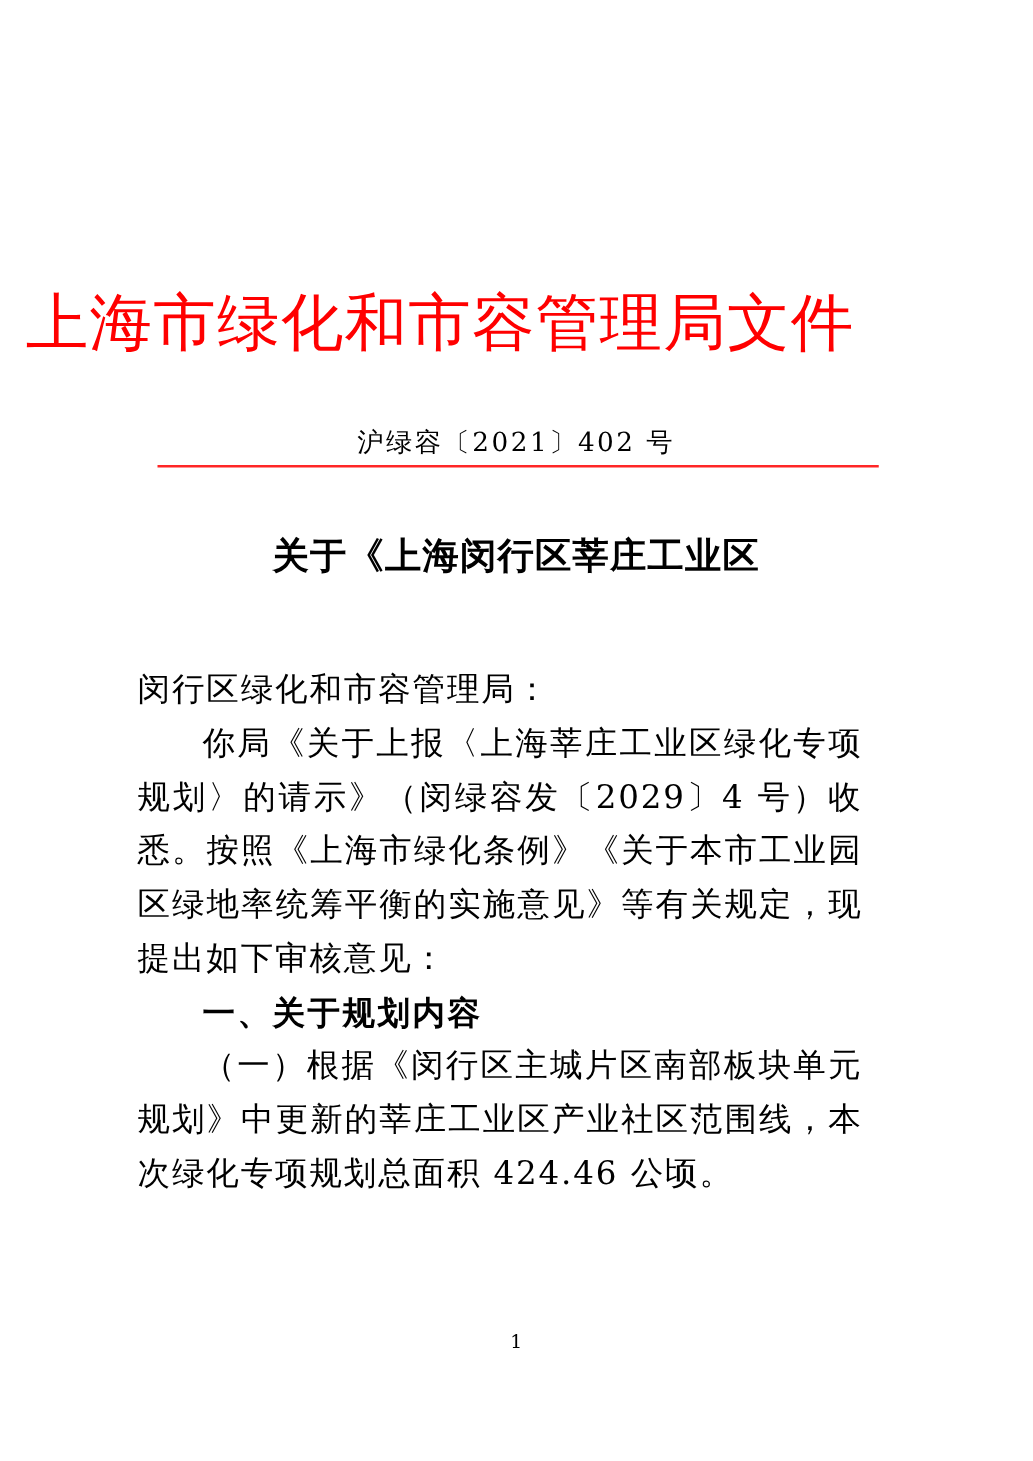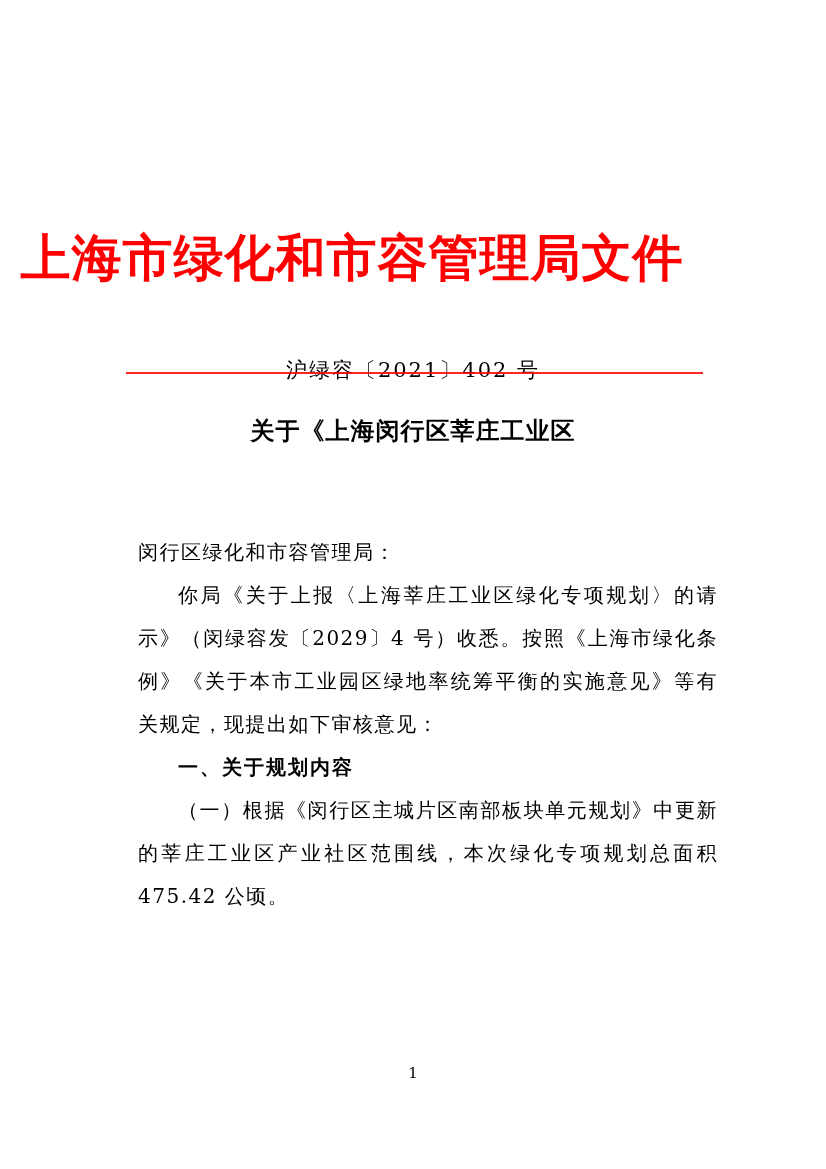--- a/index.html
+++ b/index.html
@@ -15,55 +15,54 @@
     position: relative;
     width: 826px; height: 1169px;
     background: #ffffff;
   }
   .agency-title {
     position: absolute;
     top: 224px; left: 0; width: 704px;
     text-align: center;
     color: var(--accent);
     font-size: 50px;
-    font-weight: bold;
+    font-weight: normal;
     letter-spacing: 1px;
     line-height: 68px;
     white-space: nowrap;
   }
   .doc-number {
     position: absolute;
     top: 340px; left: 0; width: 826px;
     text-align: center;
     font-size: 21px;
     letter-spacing: 2px;
     line-height: 28px;
-    margin-top: 16px;
   }
   .red-rule {
     position: absolute;
     top: 372px; left: 126px;
     width: 577px; height: 2px;
     background: var(--accent);
     opacity: 0.85;
   }
   .doc-title {
     position: absolute;
-    top: 408px; left: 0; width: 826px;
+    top: 421px; left: 0; width: 826px;
     text-align: center;
-    font-size: 24px;
+    font-size: 29px;
     font-weight: bold;
     letter-spacing: 1px;
     line-height: 46px;
   }
   .body-text {
     position: absolute;
-    top: 531px; left: 138px;
+    top: 531px; left: 110px;
     width: 580px;
-    font-size: 20px;
+    font-size: 26px;
     line-height: 43px;
     letter-spacing: 1.5px;
     text-align: justify;
   }
   .body-text p { text-indent: 2em; }
   .body-text p.salutation { text-indent: 0; }
   .body-text p.section-heading {
     font-family: Liberation Sans, sans-serif;
     font-weight: bold;
     letter-spacing: 2px;
@@ -88,18 +87,18 @@
   <div class="red-rule"></div>
 
   <div class="doc-title">
     <div>关于《上海闵行区莘庄工业区</div>
   </div>
 
   <div class="body-text">
     <p class="salutation">闵行区绿化和市容管理局：</p>
     <p>你局《关于上报〈上海莘庄工业区绿化专项规划〉的请示》（闵绿容发〔2029〕4 号）收悉。按照《上海市绿化条例》《关于本市工业园区绿地率统筹平衡的实施意见》等有关规定，现提出如下审核意见：</p>
     <p class="section-heading">一、关于规划内容</p>
-    <p>（一）根据《闵行区主城片区南部板块单元规划》中更新的莘庄工业区产业社区范围线，本次绿化专项规划总面积 475.42 公顷。</p>
+    <p>（一）根据《闵行区主城片区南部板块单元规划》中更新的莘庄工业区产业社区范围线，本次绿化专项规划总面积 424.46 公顷。</p>
   </div>
 
   <div class="page-number">1</div>
 
 </div>
 
 </body></html>

